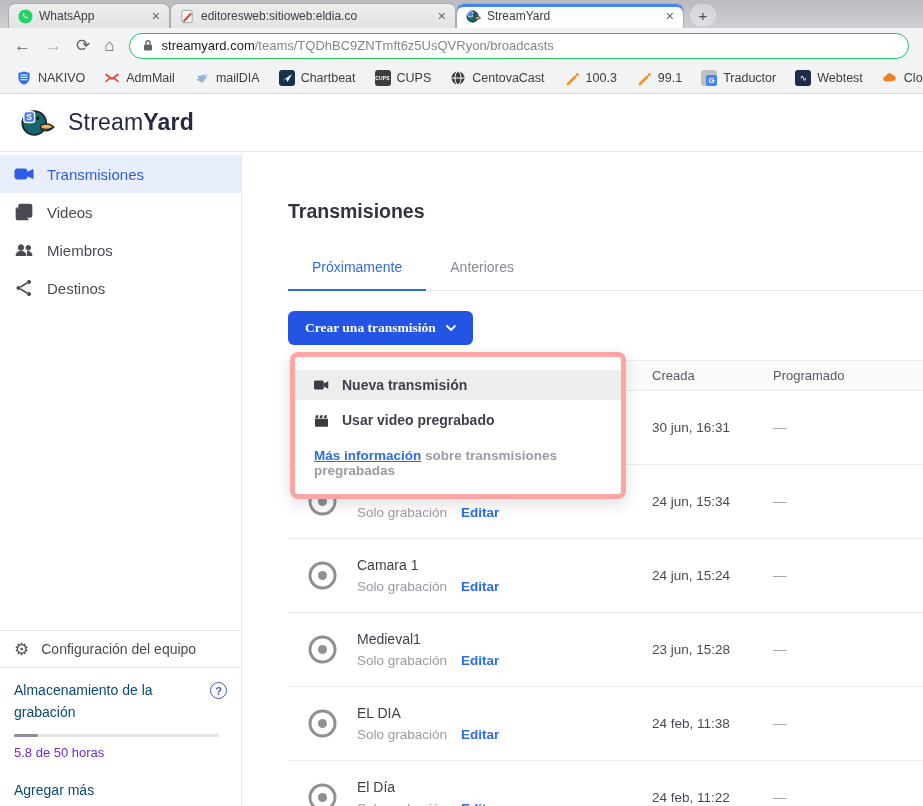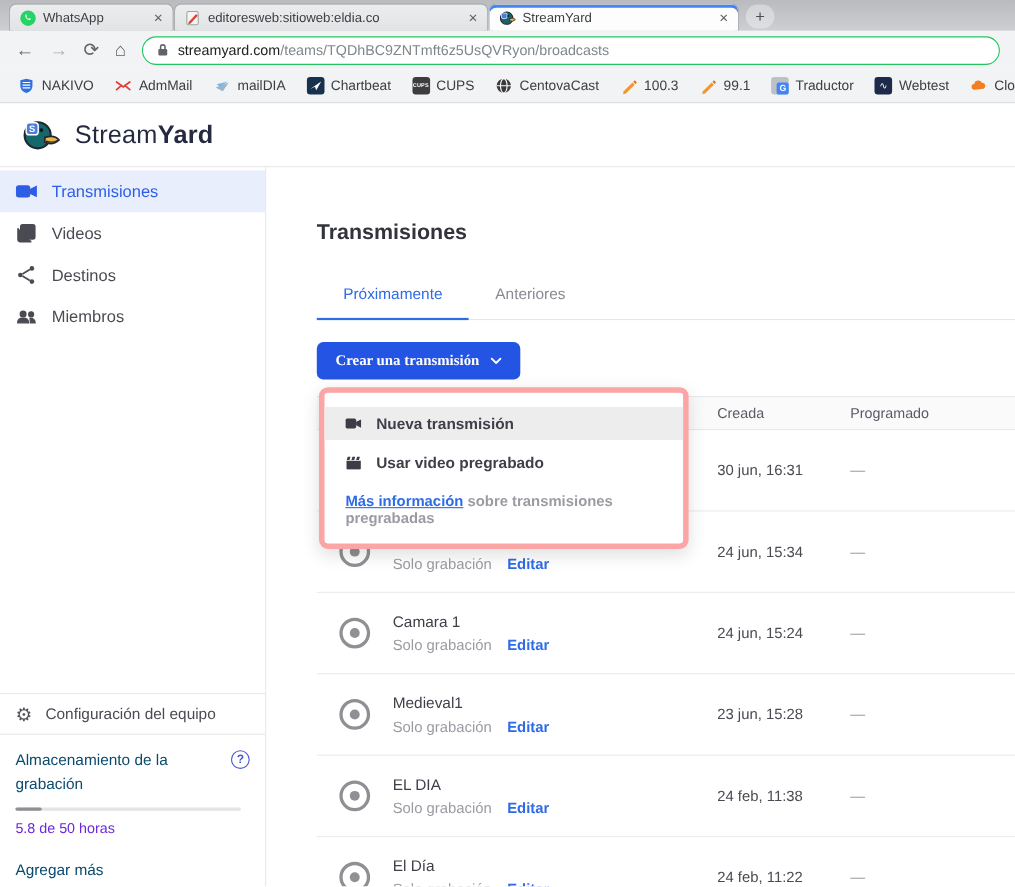--- a/index.html
+++ b/index.html
@@ -3,21 +3,21 @@
 <meta charset="utf-8">
 <style>
   * { margin:0; padding:0; box-sizing:border-box; }
   html,body { font-family:"Liberation Sans", sans-serif; }
   .screen { position:relative; width:923px; height:806px; background:#fff; overflow:hidden; }
 
   
   .tabstrip { height:28px; background:linear-gradient(#b9bbbf,#cdcfd3); display:flex; align-items:flex-end; padding-left:8px; }
   .btab { height:25px; display:flex; align-items:center; gap:6px; padding:0 9px; border-radius:7px 7px 0 0;
           background:linear-gradient(#eceded,#e2e3e5); border:1px solid #a9abae; border-bottom:none; font-size:12px; color:#3c4043; position:relative; }
-  .btab.w1{ width:150px; } .btab.w2{ width:286px; } .btab.w3{ width:228px; }
+  .btab.w1{ width:162px; } .btab.w2{ width:286px; } .btab.w3{ width:228px; }
   .btab.active { background:#fdfdfd; box-shadow:inset 0 3px 0 #4285f4; }
   .btab .title { flex:1; white-space:nowrap; overflow:hidden; text-overflow:ellipsis; }
   .btab .close { color:#5f6368; font-size:14px; line-height:1; cursor:default; }
   .newtab { width:26px; height:22px; margin:0 0 2px 6px; border-radius:50%/60%; display:flex; align-items:center; justify-content:center;
             color:#4a4d51; font-size:15px; background:rgba(255,255,255,.35); }
   .favicon { width:15px; height:15px; flex:0 0 auto; display:inline-flex; }
 
   .toolbar { height:35px; background:#f2f3f4; display:flex; align-items:center; gap:14px; padding:0 14px; }
   .navicon { color:#5f6368; font-size:17px; line-height:1; }
   .navicon.disabled { color:#aeb1b5; }
@@ -259,36 +259,36 @@
         </div>
         <div class="sitem">
           <svg viewBox="0 0 20 20" fill="none" stroke-width="1.7">
               <rect x="5" y="2.5" width="12.5" height="12.5" rx="1.5"></rect>
               <path d="M9.5 6.2 13.8 8.8 9.5 11.4z" fill="currentColor" stroke="none"></path>
               <path d="M2.5 5.5v10a2 2 0 0 0 2 2h10"></path>
             </svg>
           <span>Videos</span>
         </div>
         <div class="sitem">
+          <svg viewBox="0 0 20 20" stroke="none">
+              <circle cx="7" cy="7.5" r="2.7"></circle>
+              <path d="M2 15.5c0-2.7 2.2-4.3 5-4.3s5 1.6 5 4.3z"></path>
+              <circle cx="14.3" cy="7.8" r="2.3"></circle>
+              <path d="M13.3 11.3c2.7 0 4.7 1.6 4.7 4.2h-4.5z"></path>
+            </svg>
+          <span>Miembros</span>
+        </div>
+        <div class="sitem">
           <svg viewBox="0 0 20 20" stroke-width="1.6">
               <circle cx="15" cy="4" r="2.1" stroke="none"></circle>
               <circle cx="4.5" cy="10" r="2.1" stroke="none"></circle>
               <circle cx="15" cy="16" r="2.1" stroke="none"></circle>
               <path d="M6.4 9 13.1 5M6.4 11l6.7 4" fill="none"></path>
             </svg>
           <span>Destinos</span>
-        </div>
-        <div class="sitem">
-          <svg viewBox="0 0 20 20" stroke="none">
-              <circle cx="7" cy="7.5" r="2.7"></circle>
-              <path d="M2 15.5c0-2.7 2.2-4.3 5-4.3s5 1.6 5 4.3z"></path>
-              <circle cx="14.3" cy="7.8" r="2.3"></circle>
-              <path d="M13.3 11.3c2.7 0 4.7 1.6 4.7 4.2h-4.5z"></path>
-            </svg>
-          <span>Miembros</span>
         </div>
       </div>
       <div class="spacer"></div>
       <div class="team-settings">
         <span class="gear">⚙</span>
         <span>Configuración del equipo</span>
       </div>
       <div class="storage">
         <div class="storage-top">
           <div class="storage-title">Almacenamiento de la grabación</div>

